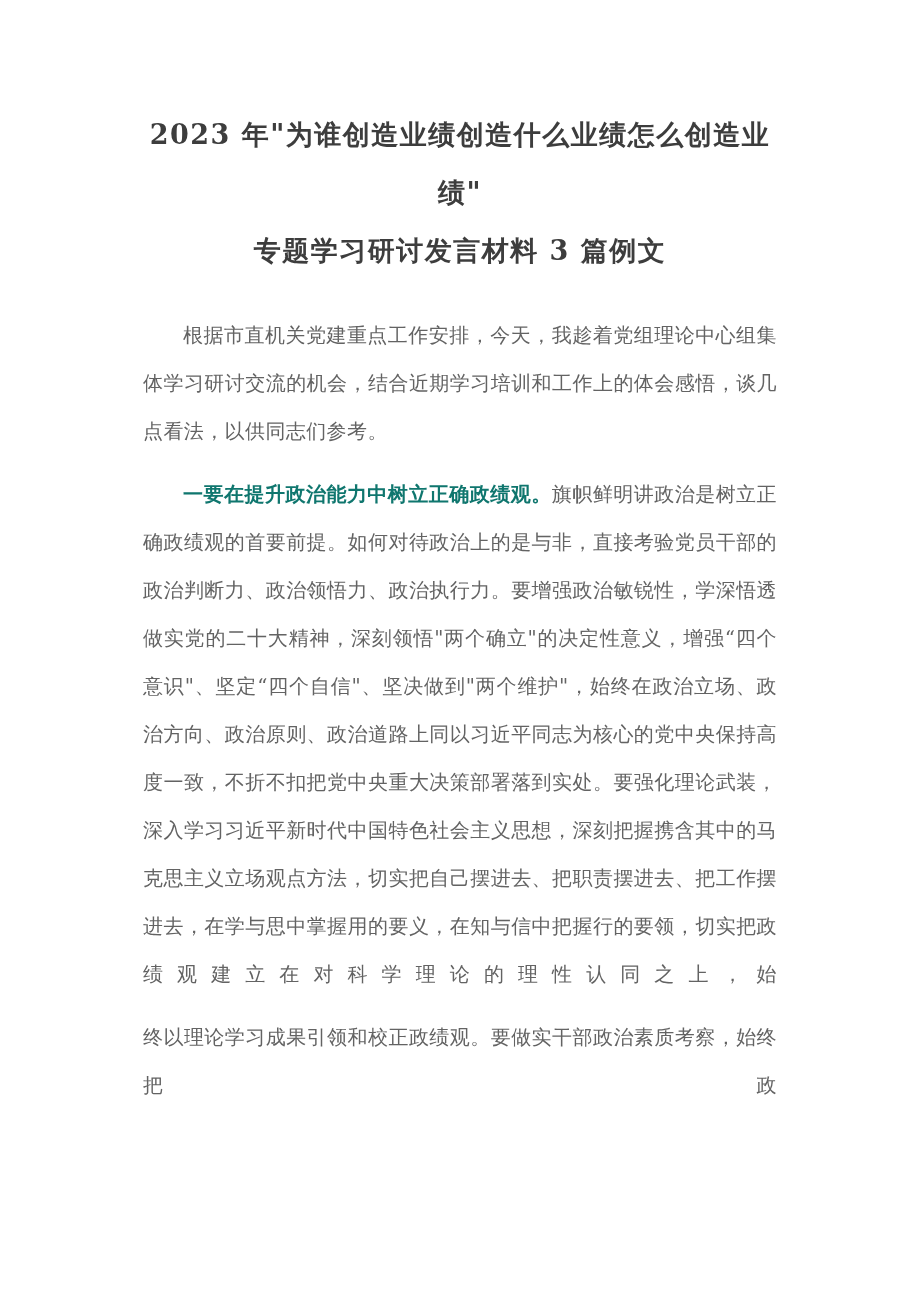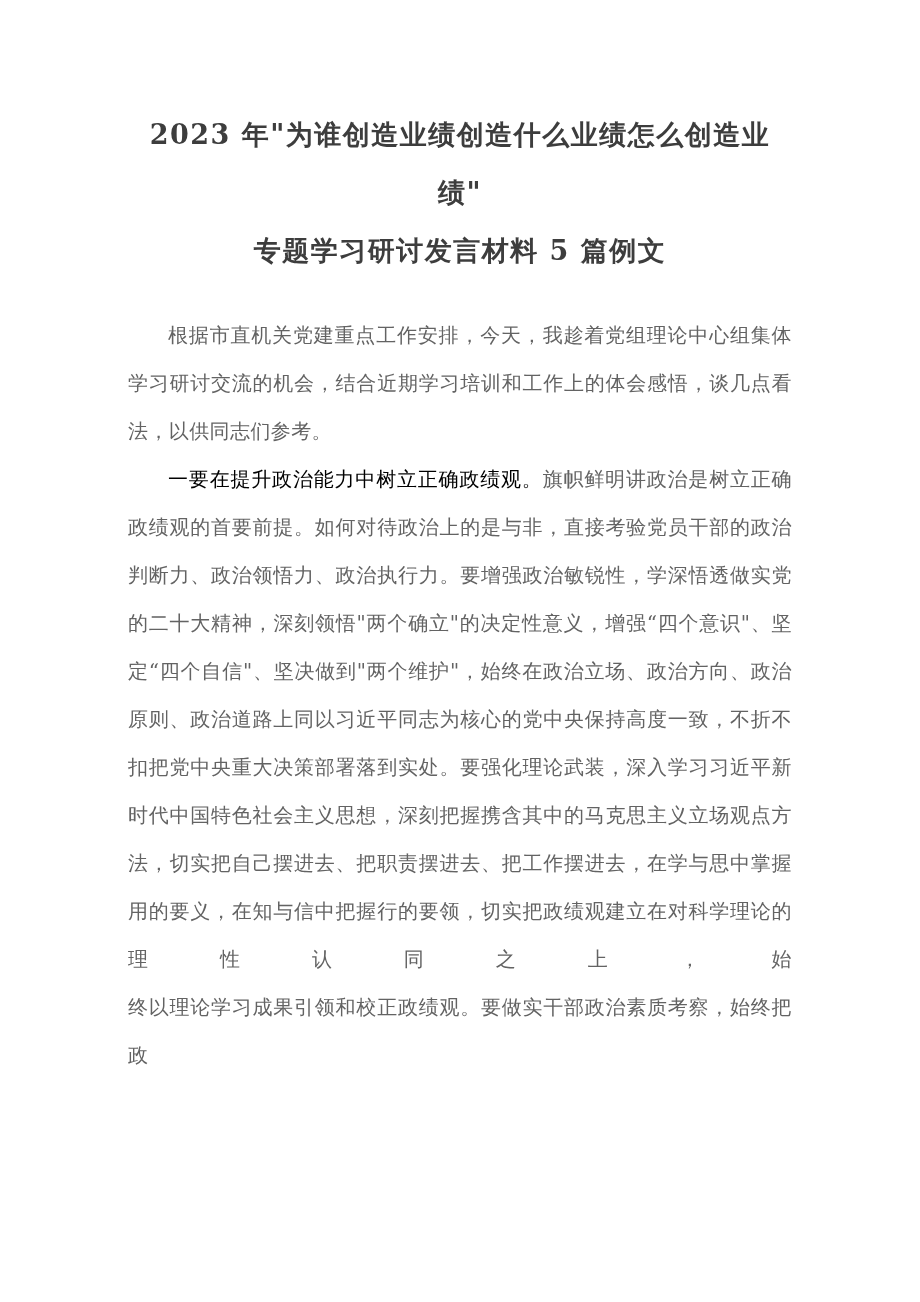--- a/index.html
+++ b/index.html
@@ -30,45 +30,45 @@
   .body-text {
     margin-top: 31px;
     color: #636363;
     font-size: 20px;
     line-height: 48px;
     letter-spacing: 0.4px;
     text-align: justify;
   }
   .body-text p {
     text-indent: 2em;
-    margin: 0;
+    margin: 15px;
   }
   .body-text p.no-indent {
     text-indent: 0;
   }
   .stretch-last {
     text-align-last: justify;
   }
   .para-lead {
-    font-weight: normal;
-    color: #000000;
+    font-weight: bold;
+    color: #0f766e;
   }
   .page-gap {
     margin-top: 24px;
   }
 </style>
 </head>
 <body>
 
 <div class="page">
   <div class="content">
 
     <div class="doc-title">
       <div>2023 年"为谁创造业绩创造什么业绩怎么创造业绩"</div>
-      <div>专题学习研讨发言材料 5 篇例文</div>
+      <div>专题学习研讨发言材料 3 篇例文</div>
     </div>
 
     <div class="body-text">
 
       <p>根据市直机关党建重点工作安排，今天，我趁着党组理论中心组集体学习研讨交流的机会，结合近期学习培训和工作上的体会感悟，谈几点看法，以供同志们参考。</p>
 
 
       <p class="stretch-last"><span class="para-lead">一要在提升政治能力中树立正确政绩观。</span><span>旗帜鲜明讲政治是树立正确政绩观的首要前提。如何对待政治上的是与非，直接考验党员干部的政治判断力、政治领悟力、政治执行力。要增强政治敏锐性，学深悟透做实党的二十大精神，深刻领悟"两个确立"的决定性意义，增强“四个意识"、坚定“四个自信"、坚决做到"两个维护"，始终在政治立场、政治方向、政治原则、政治道路上同以习近平同志为核心的党中央保持高度一致，不折不扣把党中央重大决策部署落到实处。要强化理论武装，深入学习习近平新时代中国特色社会主义思想，深刻把握携含其中的马克思主义立场观点方法，切实把自己摆进去、把职责摆进去、把工作摆进去，在学与思中掌握用的要义，在知与信中把握行的要领，切实把政绩观建立在对科学理论的理性认同之上，始</span></p>
 
       <p class="no-indent stretch-last page-gap">终以理论学习成果引领和校正政绩观。要做实干部政治素质考察，始终把政</p>

